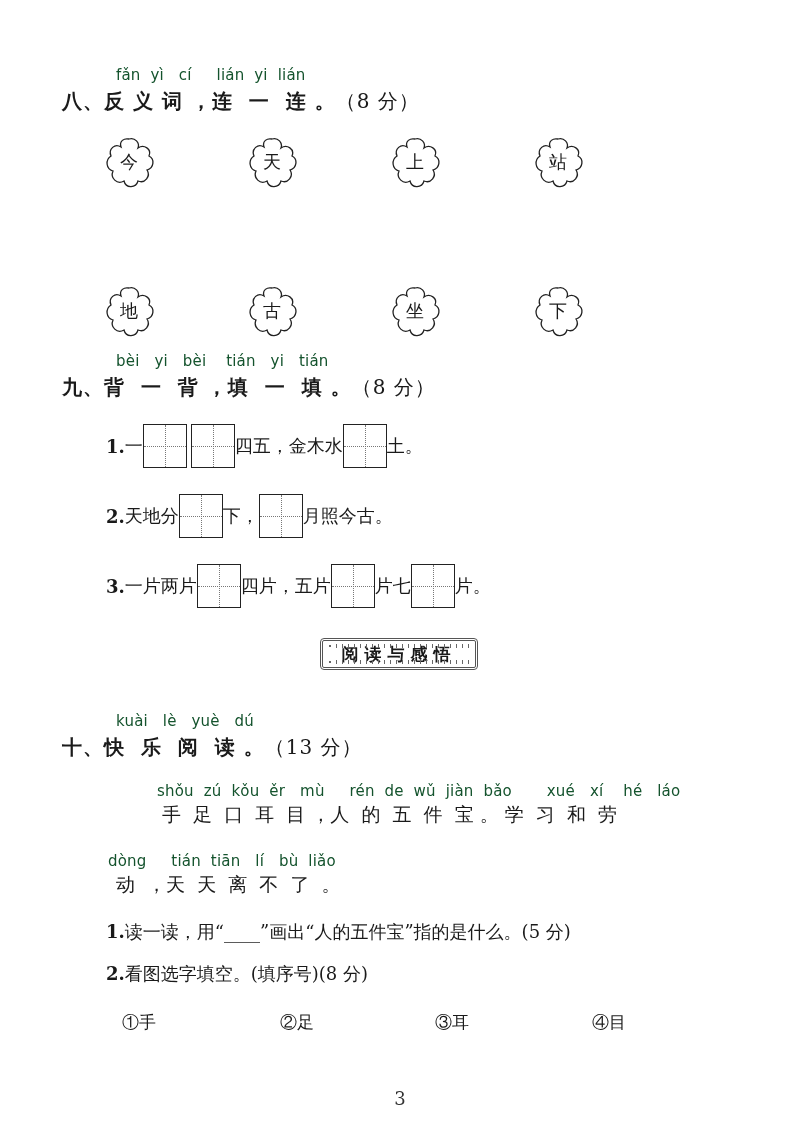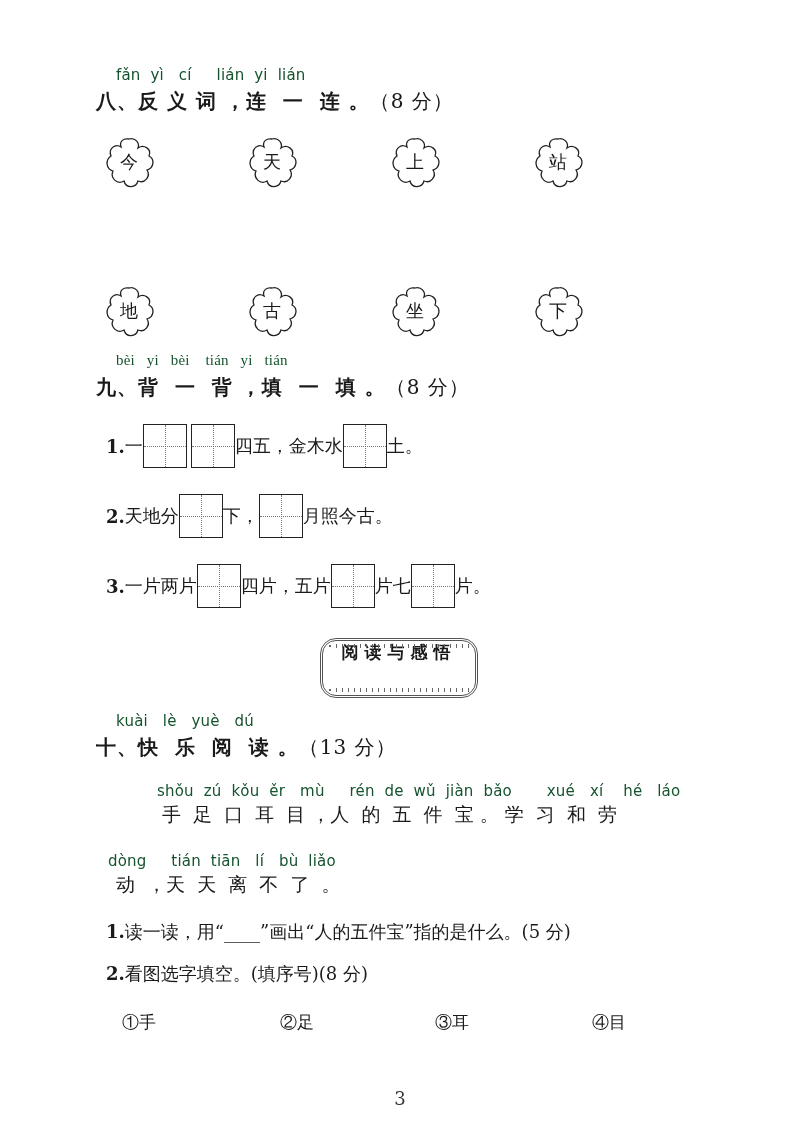--- a/index.html
+++ b/index.html
@@ -8,21 +8,21 @@
     color: #1a1a1a;
     font-family: "DejaVu Serif", "Liberation Serif", serif;
   }
   .abs { position: absolute; }
   .pinyin {
     font-family: "DejaVu Sans", "Liberation Sans", sans-serif;
     font-size: 15px; color: #14532d; white-space: pre; letter-spacing: 0.2px;
   }
   .heading {
     font-family: "DejaVu Sans", "Liberation Sans", sans-serif;
-    font-weight: bold; font-size: 20px; white-space: pre; letter-spacing: 1px; margin-left: 34px;
+    font-weight: bold; font-size: 20px; white-space: pre; letter-spacing: 1px;
   }
   .heading .score { font-family: "DejaVu Serif", "Liberation Serif", serif; font-weight: normal; }
   .flower { position: absolute; width: 54px; height: 54px; }
   .flower svg { position: absolute; left: 0; top: 0; width: 54px; height: 54px; }
   .flower .ch {
     position: absolute; left: 0; top: 0; width: 54px; height: 54px;
     display: flex; align-items: center; justify-content: center;
     font-size: 18px; font-family: "DejaVu Serif", "Liberation Serif", serif;
   }
   .line {
@@ -37,23 +37,23 @@
   .box::before {
     content: ""; position: absolute; left: 50%; top: 0; bottom: 0;
     border-left: 1px dotted #777;
   }
   .box::after {
     content: ""; position: absolute; top: 50%; left: 0; right: 0;
     border-top: 1px dotted #777;
   }
   .box + .box { margin-left: 4px; }
   .banner {
-    position: absolute; left: 320px; top: 638px; width: 158px; height: 60px;
-    box-sizing: border-box; border: 3px double #555; border-radius: 16px;
-    display: flex; justify-content: center;
+    position: absolute; left: 320px; top: 638px; width: 158px; height: 32px;
+    box-sizing: border-box; border: 3px double #555; border-radius: 4px;
+    display: flex; align-items: center; justify-content: center;
     font-weight: bold; font-size: 17px; letter-spacing: 6px;
     background:
       repeating-linear-gradient(90deg, #fff 0 5px, #fff 5px 10px);
   }
   .banner::before, .banner::after {
     content: ""; position: absolute; left: 4px; right: 4px; height: 4px;
     background: repeating-radial-gradient(circle at 3px 2px, #666 0 1px, transparent 1.5px 6px);
   }
   .banner::before { top: 3px; }
   .banner::after { bottom: 3px; }
@@ -113,21 +113,21 @@
     </svg>
   <div class="ch">坐</div>
 </div>
 <div class="flower" style="left:531px; top:284px;">
   <svg viewBox="0 0 54 54">
       <path d="M27 4 C33 2 38 8 36 13 C42 9 50 14 47 21 C53 24 52 33 45 35 C49 41 43 49 36 46 C34 53 24 54 22 46 C15 50 8 43 11 36 C4 34 3 25 9 21 C6 14 13 8 19 12 C17 6 22 3 27 4 Z" fill="#fff" stroke="#222" stroke-width="1.3"></path>
     </svg>
   <div class="ch">下</div>
 </div>
 
-<div class="abs pinyin" style="left:116px; top:352px;font-family:Liberation Serif, serif;">bèi   yi   bèi    tián   yi   tián</div>
+<div class="abs pinyin" style="left:116px; top:352px;">bèi   yi   bèi    tián   yi   tián</div>
 <div class="abs heading" style="left:62px; top:374px;"><span>九、背  一  背 ，填  一  填 。</span><span class="score">（8 分）</span></div>
 
 <div class="line" style="left:106px; top:422px; height:48px;">
   <span class="num">1.</span>
   <span>一</span>
   <span class="box"></span><span class="box"></span>
   <span>四五，金木水</span>
   <span class="box"></span>
   <span>土。</span>
 </div>

